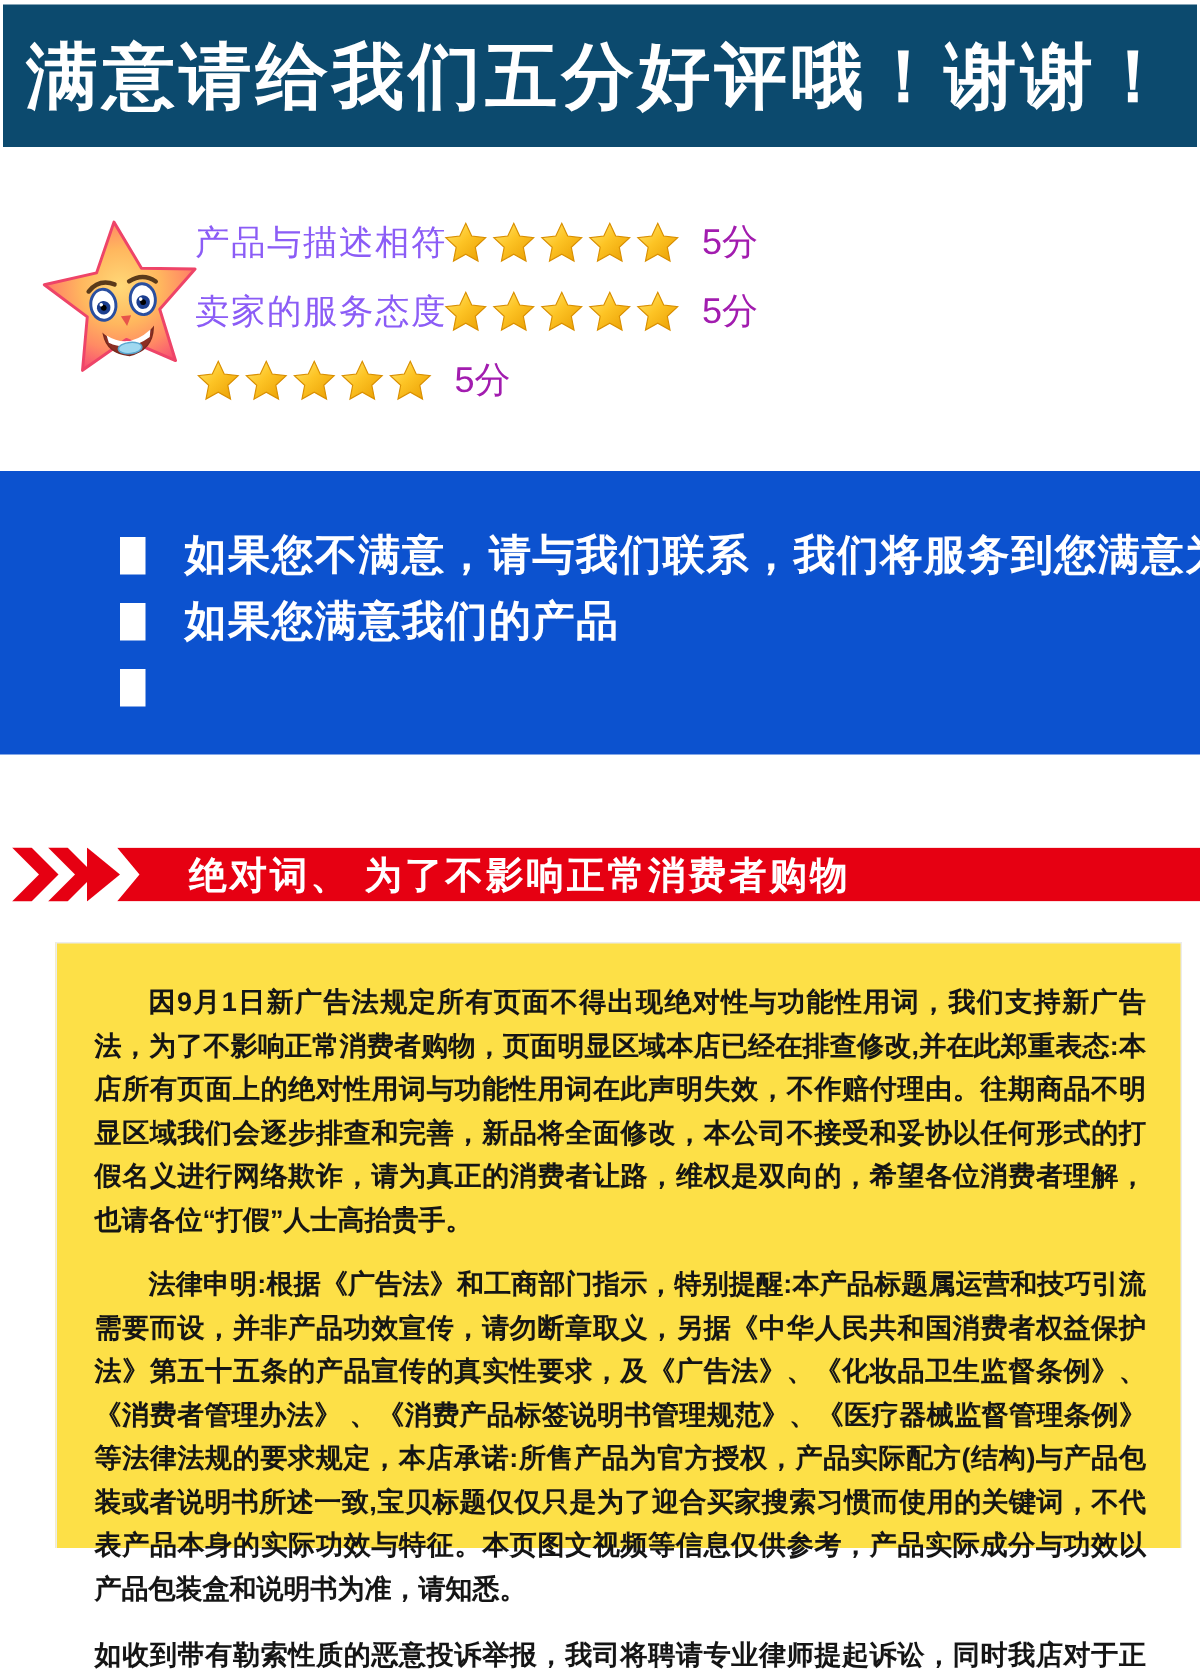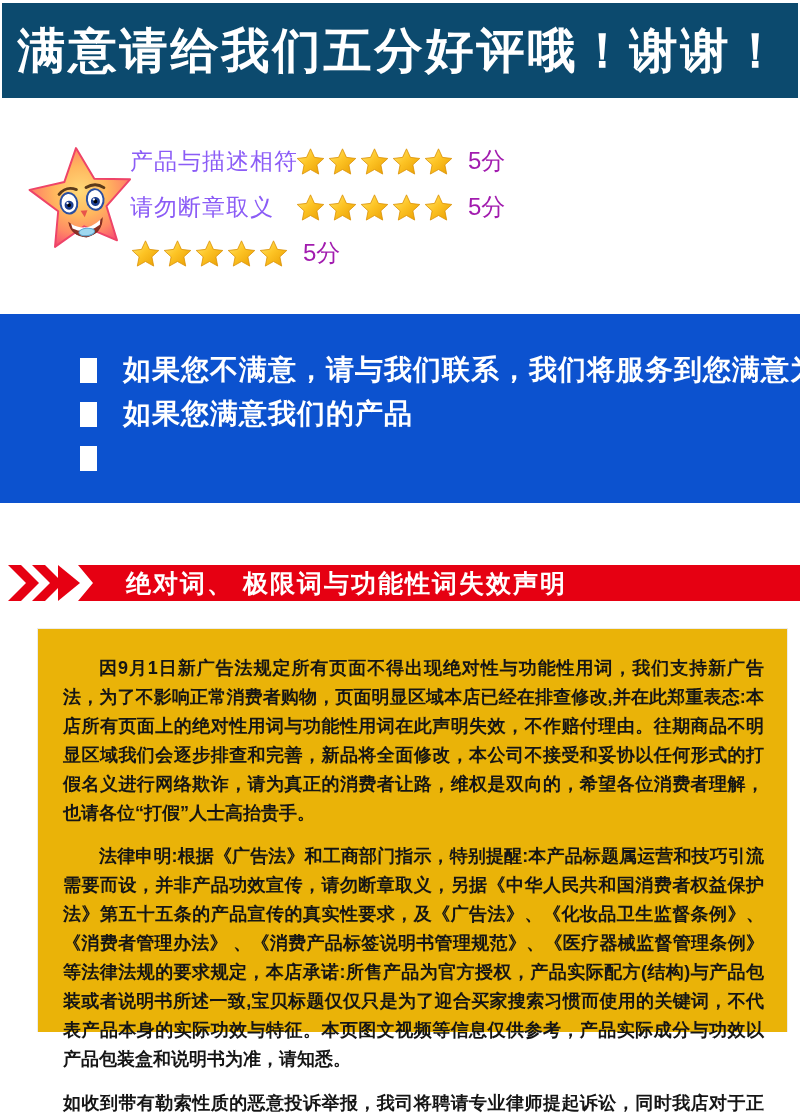--- a/index.html
+++ b/index.html
@@ -42,21 +42,21 @@
   .chevrons { width:74px; height:36px; flex:0 0 auto; }
   .disc-bar {
     flex:1; background:#e60012; margin-left:-4px;
     clip-path:polygon(0 0,100% 0,100% 100%,0 100%,15px 50%);
     display:flex; align-items:center; padding-left:48px;
     color:#fff; font-size:25px; font-weight:bold; letter-spacing:2px; white-space:nowrap;
   }
   .gap2 { height:27px; }
   
   .disc-body {
-    margin-left:37px; width:751px; height:404px; background:#eab308;
+    margin-left:37px; width:751px; height:404px; background:#fde047;
     border:1px solid #ececec; border-bottom:none;
     padding:25px 23px 0 25px;
     font-size:18px; line-height:29px; font-weight:bold; color:#151515;
     text-align:justify;
   }
   .disc-body p { margin:0 0 14px 0; text-indent:2em; }
   .disc-body p.no-indent { text-indent:0; margin:15px 0 0 0; }
   .hidden-defs { position:absolute; width:0; height:0; overflow:hidden; }
 </style>
 </head>
@@ -122,21 +122,21 @@
         <svg>
             <use href="#star-shape" fill="url(#gold)" stroke="#d98f00" stroke-width="3"></use>
           </svg>
         <svg>
             <use href="#star-shape" fill="url(#gold)" stroke="#d98f00" stroke-width="3"></use>
           </svg>
       </span>
       <span class="rating-score">5分</span>
     </div>
     <div class="rating-row">
-      <span class="rating-label">请勿断章取义</span>
+      <span class="rating-label">卖家的服务态度</span>
       <span class="stars">
         <svg>
             <use href="#star-shape" fill="url(#gold)" stroke="#d98f00" stroke-width="3"></use>
           </svg>
         <svg>
             <use href="#star-shape" fill="url(#gold)" stroke="#d98f00" stroke-width="3"></use>
           </svg>
         <svg>
             <use href="#star-shape" fill="url(#gold)" stroke="#d98f00" stroke-width="3"></use>
           </svg>
@@ -189,21 +189,21 @@
 
 <div class="gap1"></div>
 
 <div class="disc-header">
   <svg class="chevrons" viewBox="0 0 74 36">
     <path d="M0,0 L13,0 L31,18 L13,36 L0,36 L18,18 Z" fill="#e60012"></path>
     <path d="M24,0 L37,0 L55,18 L37,36 L24,36 L42,18 Z" fill="#e60012"></path>
     <path d="M50,0 L72,18 L50,36 Z" fill="#e60012"></path>
   </svg>
   <div class="disc-bar">
-    <span>绝对词、 极限词与功能性词失效声明</span>
+    <span>绝对词、 为了不影响正常消费者购物</span>
   </div>
 </div>
 
 <div class="gap2"></div>
 
 <div class="disc-body">
   <p>因9月1日新广告法规定所有页面不得出现绝对性与功能性用词，我们支持新广告法，为了不影响正常消费者购物，页面明显区域本店已经在排查修改,并在此郑重表态:本店所有页面上的绝对性用词与功能性用词在此声明失效，不作赔付理由。往期商品不明显区域我们会逐步排查和完善，新品将全面修改，本公司不接受和妥协以任何形式的打假名义进行网络欺诈，请为真正的消费者让路，维权是双向的，希望各位消费者理解，也请各位“打假”人士高抬贵手。</p>
   <p>法律申明:根据《广告法》和工商部门指示，特别提醒:本产品标题属运营和技巧引流需要而设，并非产品功效宣传，请勿断章取义，另据《中华人民共和国消费者权益保护法》第五十五条的产品宣传的真实性要求，及《广告法》、《化妆品卫生监督条例》、《消费者管理办法》 、《消费产品标签说明书管理规范》、《医疗器械监督管理条例》等法律法规的要求规定，本店承诺:所售产品为官方授权，产品实际配方(结构)与产品包装或者说明书所述一致,宝贝标题仅仅只是为了迎合买家搜索习惯而使用的关键词，不代表产品本身的实际功效与特征。本页图文视频等信息仅供参考，产品实际成分与功效以产品包装盒和说明书为准，请知悉。</p>
   <p class="no-indent">如收到带有勒索性质的恶意投诉举报，我司将聘请专业律师提起诉讼，同时我店对于正常消费者会积极处理问题，保障其权益。</p>
 </div>

